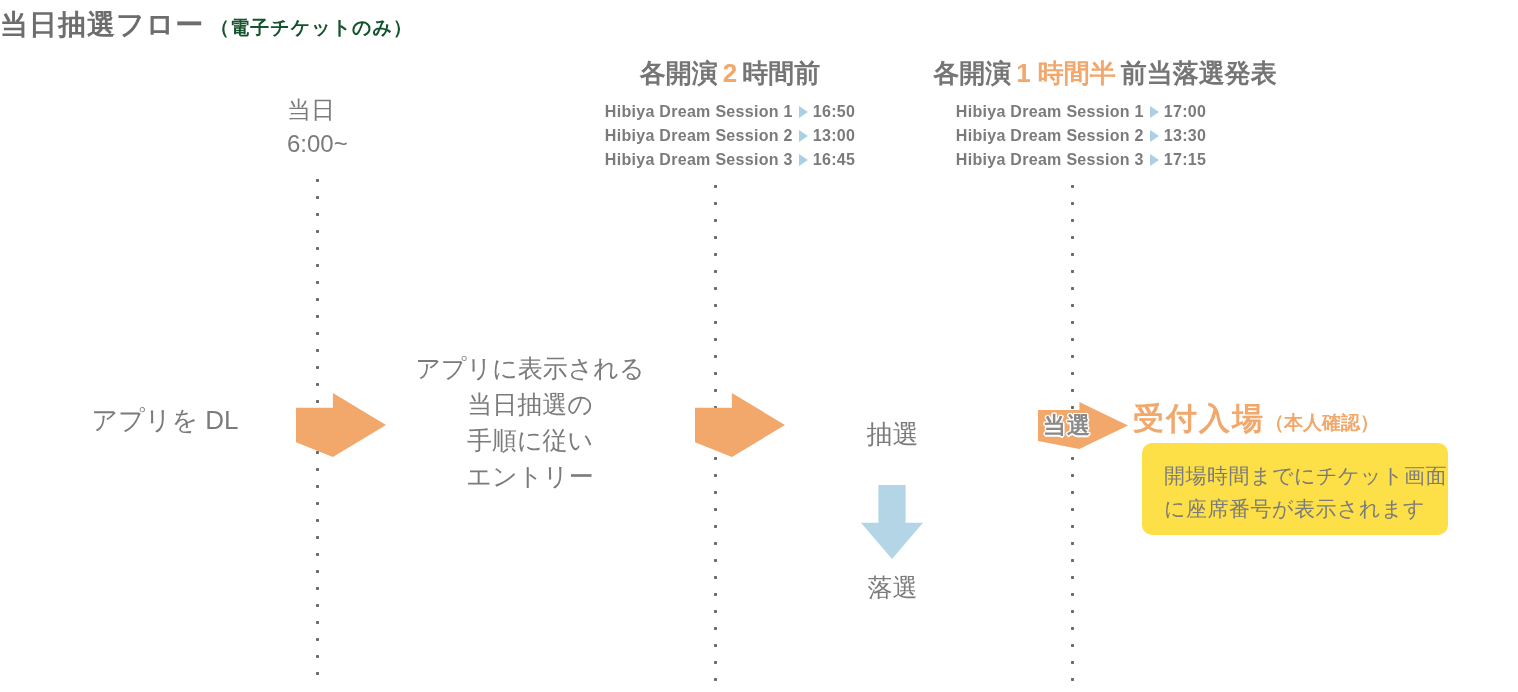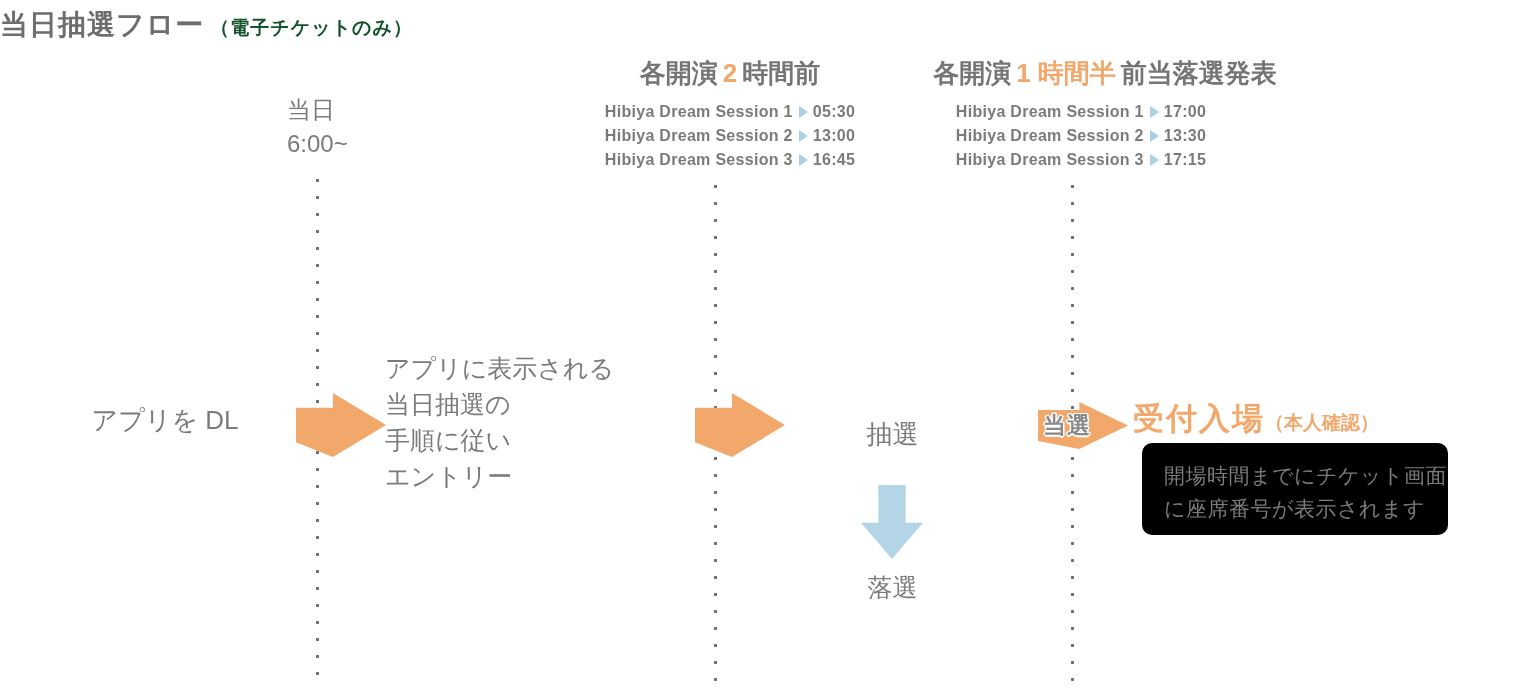--- a/index.html
+++ b/index.html
@@ -28,42 +28,42 @@
   .col-heading .hl{color:#f2a76b;margin:0 5px;}
   .sessions{position:absolute;text-align:center;}
   #col2-sessions{left:575px;top:100px;width:310px;}
   #col3-sessions{left:926px;top:100px;width:310px;}
   .session-row{font-weight:bold;font-size:16px;line-height:24px;color:#7b7b7b;white-space:nowrap;letter-spacing:0.3px;}
   .tri-icon{display:inline-block;width:0;height:0;border-left:9px solid #a9d0e3;border-top:6px solid transparent;border-bottom:6px solid transparent;margin:0 5px 0 6px;vertical-align:-1px;}
 
   
   .flow-text{position:absolute;font-size:26px;color:#7b7b7b;}
   #step1{left:70px;top:403px;width:190px;text-align:center;white-space:nowrap;}
-  #step2{left:385px;top:350px;width:290px;text-align:left;line-height:36px;font-size:25px;}
+  #step2{left:385px;top:350px;width:290px;text-align:center;line-height:36px;font-size:25px;}
   #step3{left:845px;top:404px;width:95px;text-align:center;margin-top:13px;}
   #lose-label{left:845px;top:571px;width:95px;text-align:center;font-size:25px;}
 
   .arrow-right{position:absolute;width:90px;height:64px;background:#f2a76b;
     clip-path:polygon(0 23%,41% 23%,41% 0,100% 50%,41% 100%,0 77%);}
   #arrow-1{left:296px;top:393px;}
   #arrow-2{left:695px;top:393px;}
 
   .arrow-down{position:absolute;left:861px;top:485px;width:62px;height:74px;background:#b3d5e6;
     clip-path:polygon(28% 0,72% 0,72% 51%,100% 51%,50% 100%,0 51%,28% 51%);}
 
   .arrow-win{position:absolute;left:1038px;top:402px;width:90px;height:47px;background:#f2a76b;
     clip-path:polygon(0 17%,46% 17%,46% 0,100% 50%,46% 100%,0 83%);}
   #win-label{position:absolute;left:1043px;top:410px;font-size:23px;font-weight:bold;color:#8a8a8a;letter-spacing:1px;white-space:nowrap;
     text-shadow:-1.5px 0 #fff,1.5px 0 #fff,0 -1.5px #fff,0 1.5px #fff,-1px -1px #fff,1px -1px #fff,-1px 1px #fff,1px 1px #fff;}
 
   #step4{position:absolute;left:1133px;top:398px;white-space:nowrap;}
   #step4 .big{font-size:31px;font-weight:bold;color:#f2a76b;letter-spacing:2px;}
   #step4 .small{font-size:19px;font-weight:bold;color:#f2a76b;margin-left:0;}
 
-  .note-box{position:absolute;left:1142px;top:443px;width:306px;height:92px;background:#000000;border-radius:10px;
+  .note-box{position:absolute;left:1142px;top:443px;width:306px;height:92px;background:#fde047;border-radius:10px;
     box-sizing:border-box;padding:16px 0 0 22px;}
   .note-box .line{font-size:21px;line-height:33px;color:#7b7b7b;white-space:nowrap;letter-spacing:0.5px;}
 </style>
 </head>
 <body>
 
 <div class="canvas">
 
   <div class="page-title">
     <span class="main">当日抽選フロー</span><span class="note">（電子チケットのみ）</span>
@@ -76,21 +76,21 @@
   <div class="col-label" id="col1-label">
     <div>当日</div>
     <div>6:00~</div>
   </div>
 
   <div class="col-heading" id="col2-heading">
     <span>各開演</span><span class="hl">2</span><span>時間前</span>
   </div>
   <div class="sessions" id="col2-sessions">
     <div class="session-row">
-      <span>Hibiya Dream Session 1</span><span class="tri-icon"></span><span>05:30</span>
+      <span>Hibiya Dream Session 1</span><span class="tri-icon"></span><span>16:50</span>
     </div>
     <div class="session-row">
       <span>Hibiya Dream Session 2</span><span class="tri-icon"></span><span>13:00</span>
     </div>
     <div class="session-row">
       <span>Hibiya Dream Session 3</span><span class="tri-icon"></span><span>16:45</span>
     </div>
   </div>
 
   <div class="col-heading" id="col3-heading">

